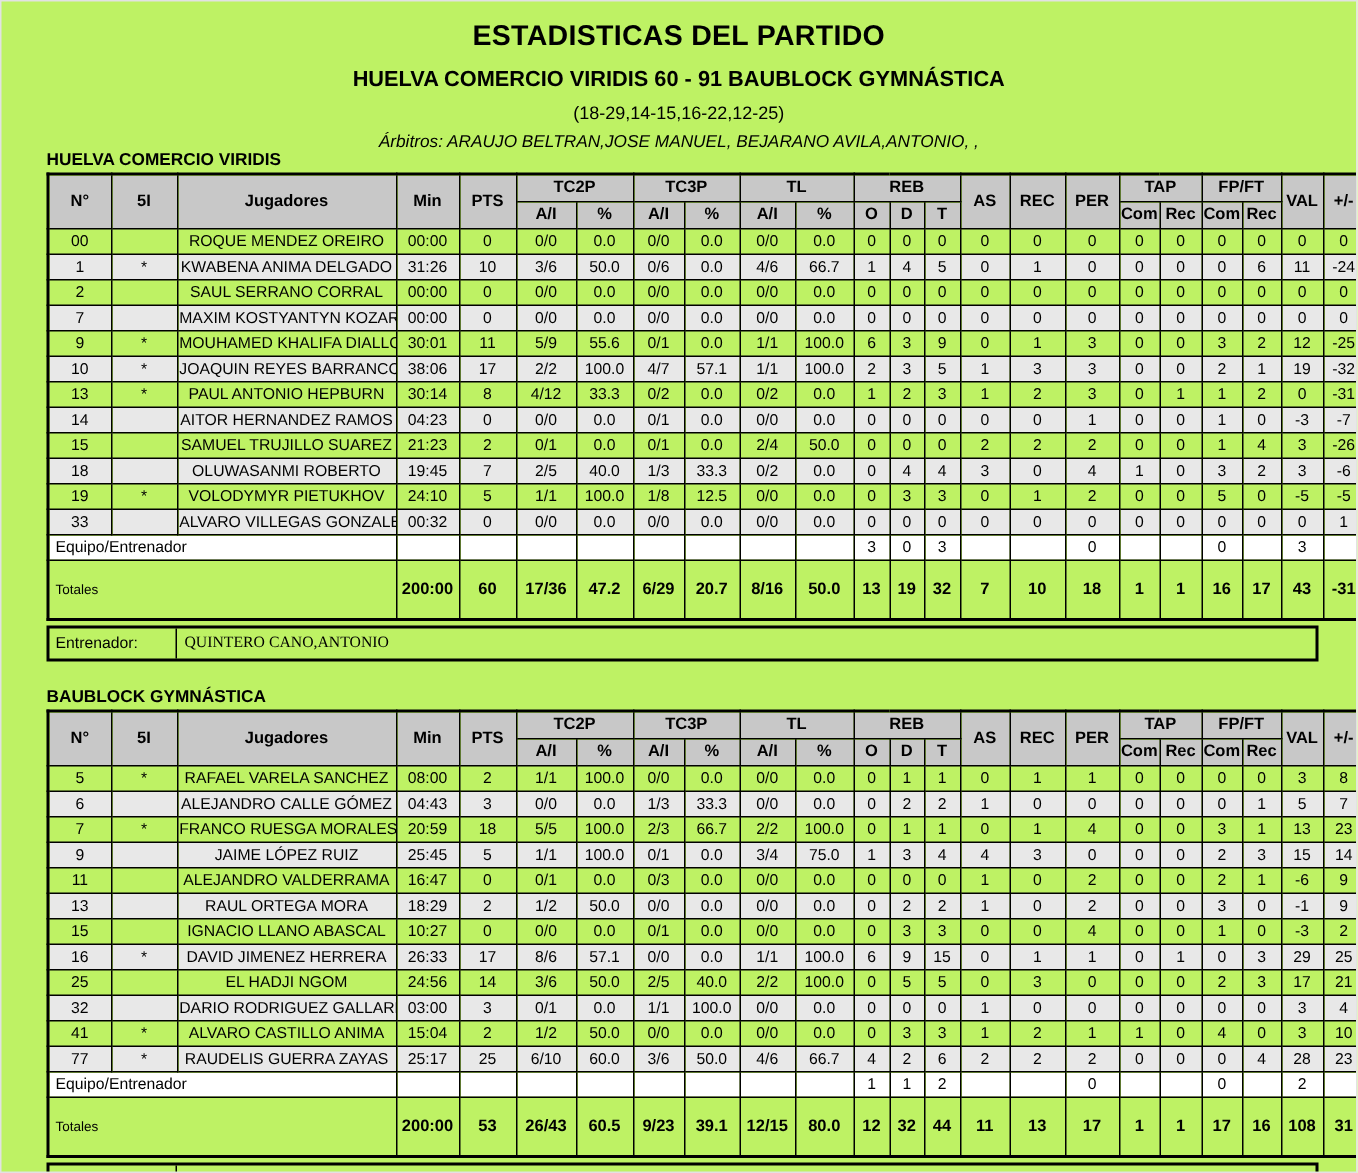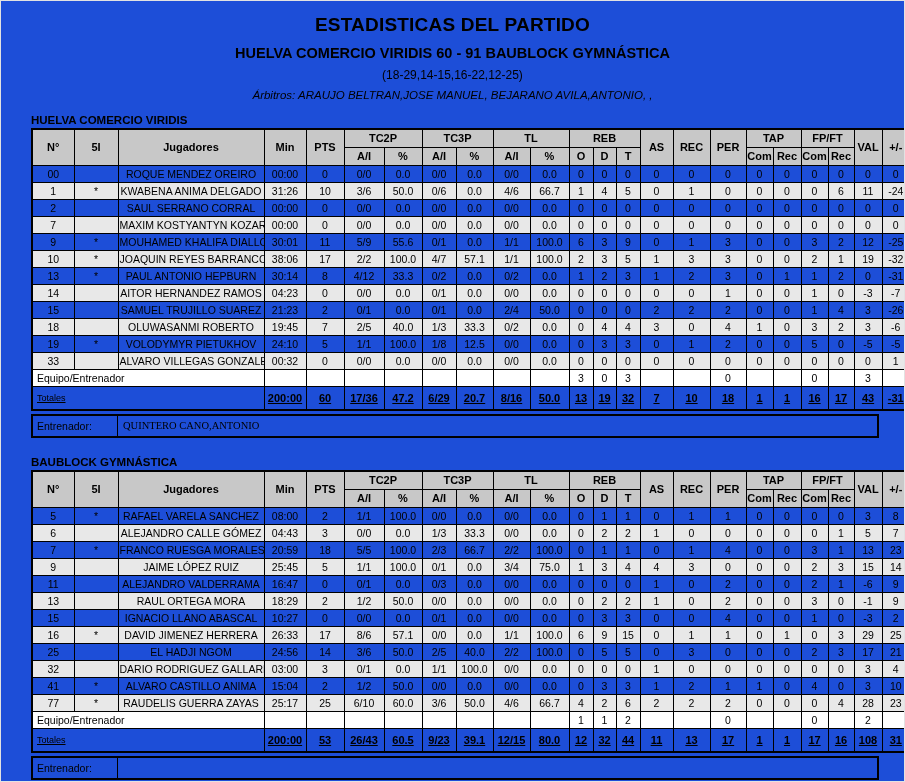--- a/index.html
+++ b/index.html
@@ -1,42 +1,42 @@
 <!DOCTYPE html>
 <html><head>
 <meta charset="utf-8">
 <style>
   * { box-sizing: border-box; }
   html, body { margin: 0; padding: 0; background: #fff; }
   body { font-family: "Liberation Sans", sans-serif; color: #000; }
   .page {
-    width: 905px; height: 782px; background: #1d4ed8;
+    width: 905px; height: 782px; background: #bef264;
     border: 1px solid #e2e2e2; overflow: hidden; position: relative;
   }
   .hdr { text-align: center; }
   .title   { font-size: 19px; font-weight: bold; margin: 13px 0 0 0; letter-spacing: 0.2px; }
   .matchup { font-size: 14.5px; font-weight: bold; margin: 9px 0 0 0; text-align: center; }
   .quarters{ font-size: 12px; margin: 7px 0 0 0; }
   .refs    { font-size: 11.5px; margin: 7px 0 0 0; font-style: italic; }
 
   .section { margin: 0 27px 0 30px; }
-  .section.first { margin-top: 13px; }
+  .section.first { }
   .section.second { margin-top: 18px; }
   .team-name { font-size: 11.5px; font-weight: bold; margin: 0 0 2px 0; }
 
   table.stats { border-collapse: collapse; table-layout: fixed; width: 848px;
                 border: 2px solid #000; }
   .stats th, .stats td {
     border: 1px solid #000; font-size: 10.5px; text-align: center;
     padding: 0 1px; height: 17px; overflow: hidden; white-space: nowrap;
   }
   .stats thead th { background: #c8c8c8; font-weight: bold; font-size: 11px; height: 18px; padding: 0; }
   .stats tr.alt td { background: #e8e8e8; }
   .stats td.left { text-align: left; padding-left: 4px; }
-  .stats tr.totals td { font-weight: bold; font-size: 11px; height: 24px; text-decoration: underline; }
+  .stats tr.totals td { font-weight: bold; font-size: 11px; height: 40px; }
   .stats tr.totals td.lbl { font-weight: normal; font-size: 9px; }
   .stats tr.equipo td { background: #fff; }
 
   .coach-bar { display: flex; width: 848px; border: 2px solid #000; margin-top: 3px; }
   .coach-label { width: 85px; border-right: 1px solid #000; font-size: 10.5px; padding: 4px 2px 4px 4px; }
   .coach-name  { flex: 1; font-size: 10.5px; padding: 4px 2px 4px 5px; font-family: Liberation Serif, serif; }
 </style>
 </head>
 <body>
 

